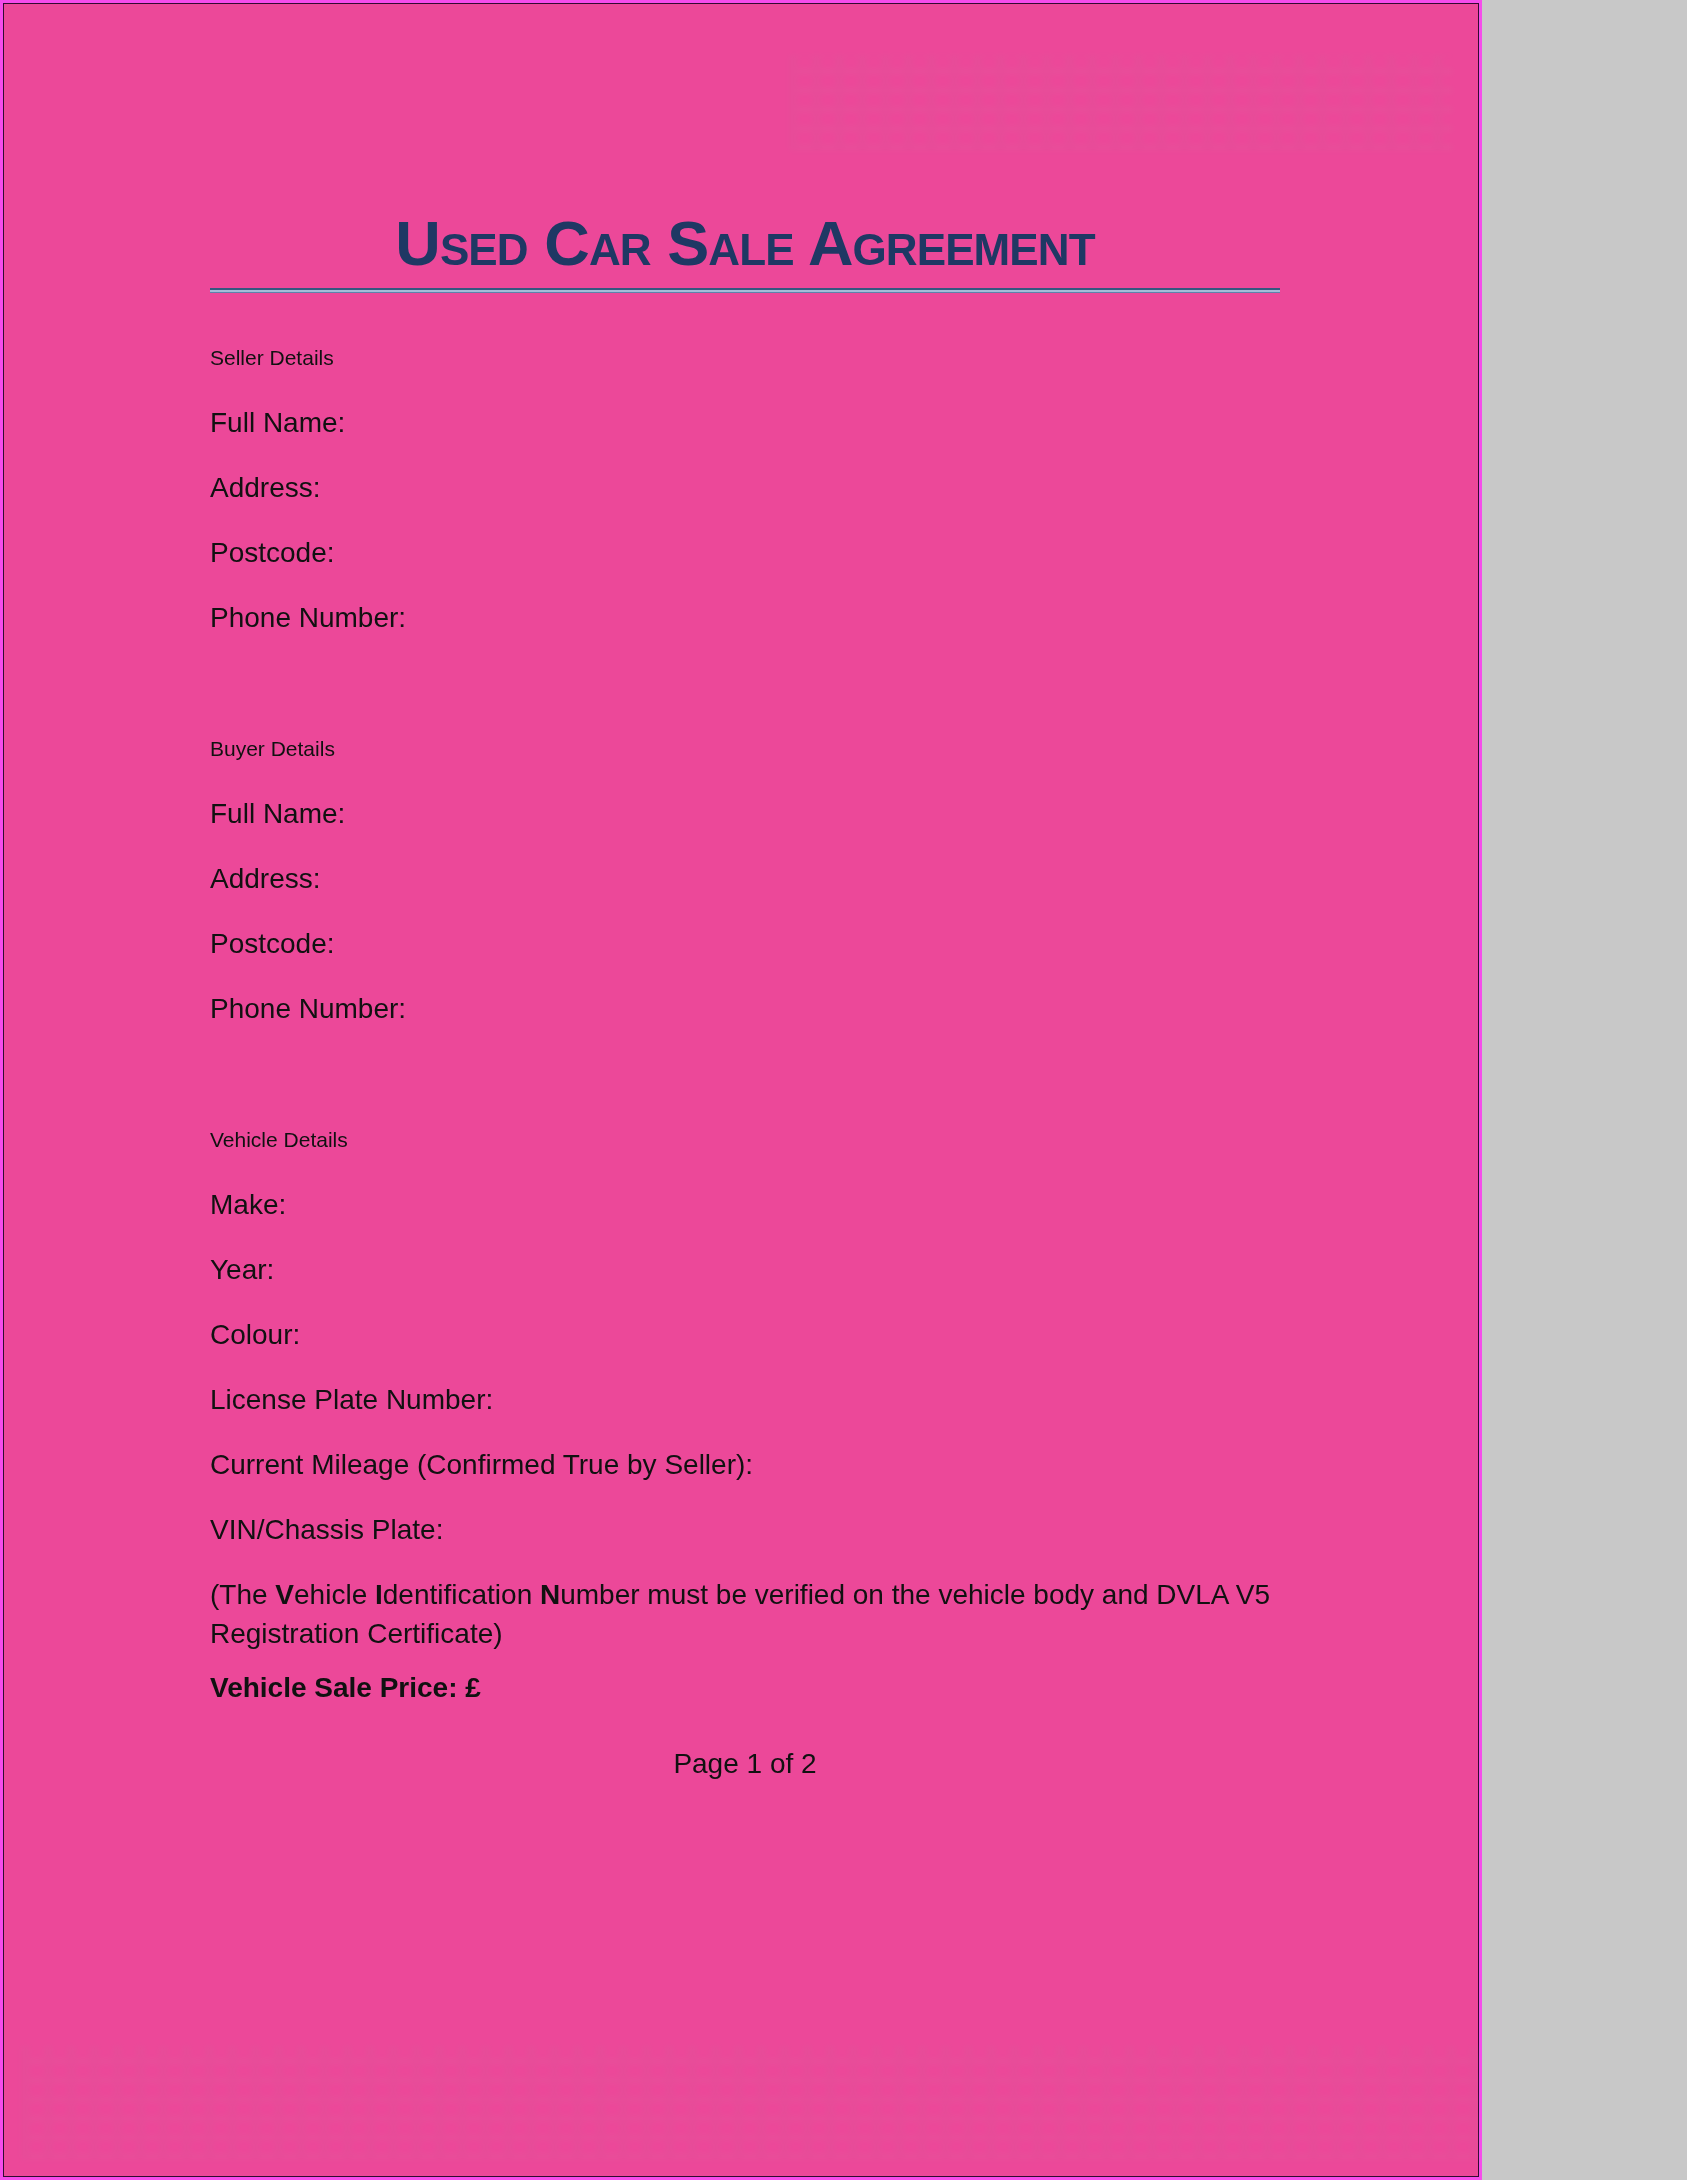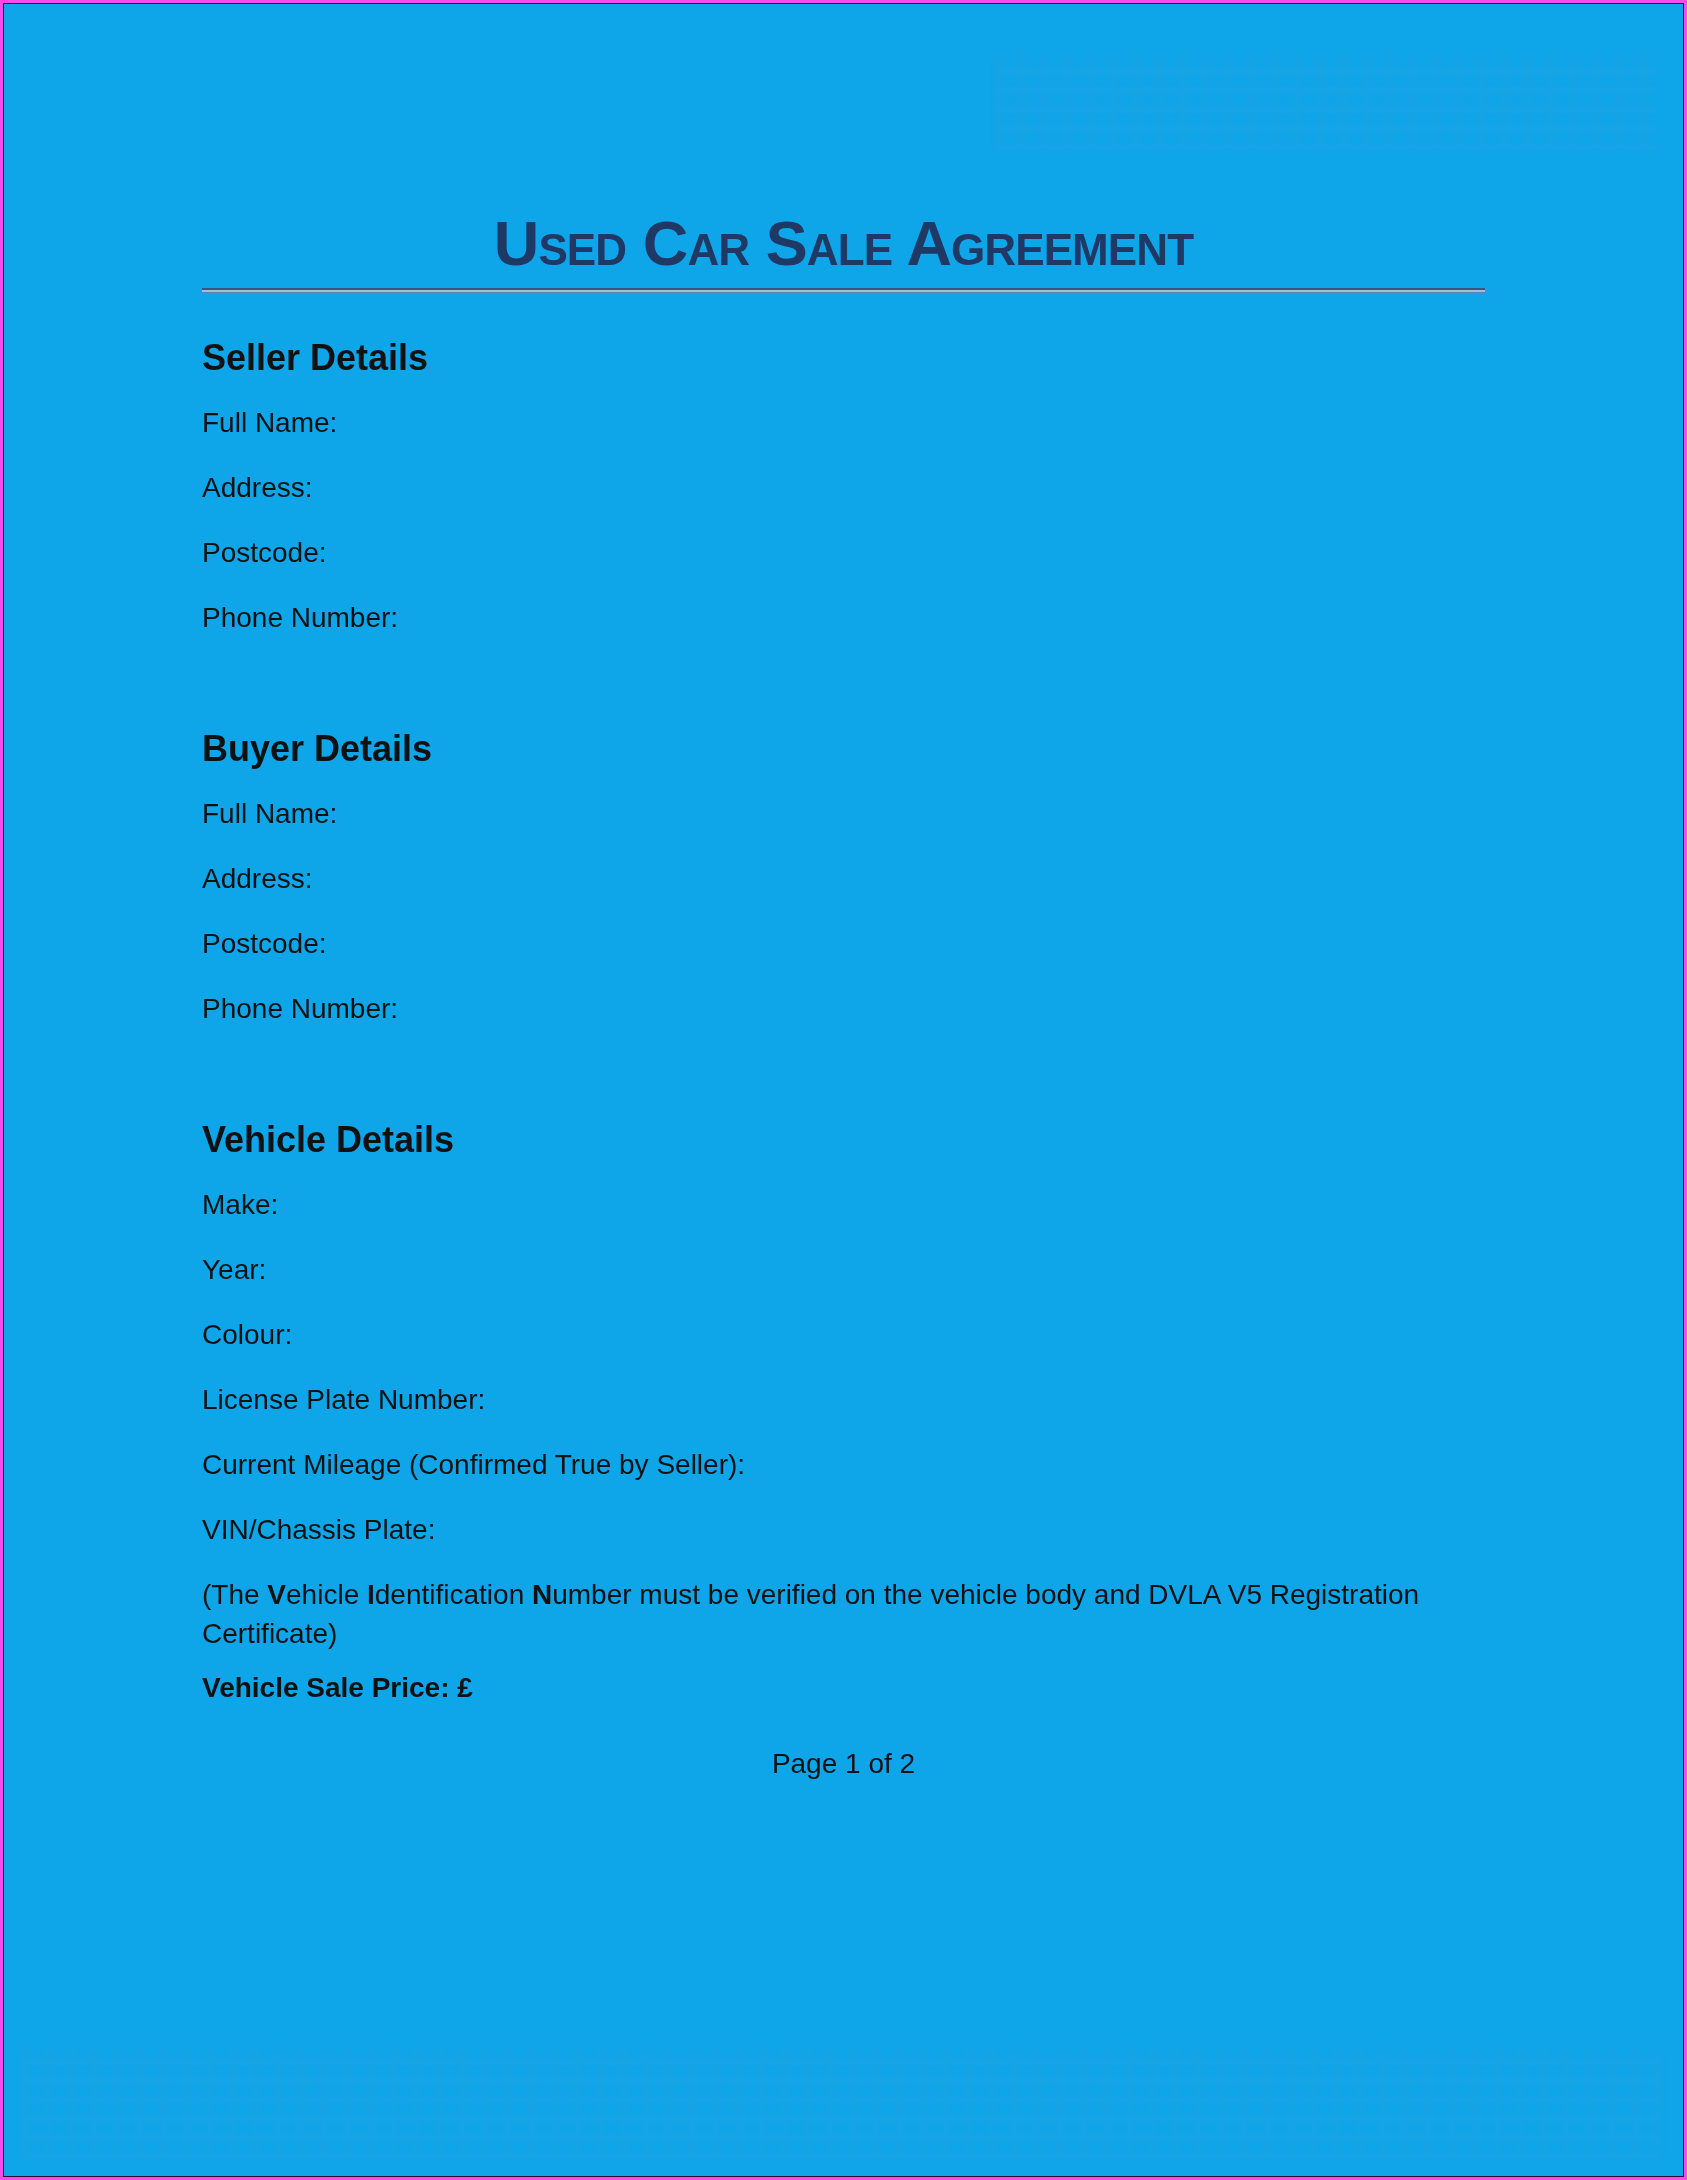--- a/index.html
+++ b/index.html
@@ -1,24 +1,25 @@
 <!DOCTYPE html>
 <html style="font-size:14px"><head>
 <meta charset="utf-8">
 <style>
   html,body{margin:0;padding:0;background:#c8c8c8;}
   .page{
     position:relative;
-    width:1687px;height:2180px;
-    background:#0ea5e9;
+    width:1482px;height:2180px;
+    background:#ec4899;
     box-sizing:border-box;
     border:3.5px solid #f54ceb;
     font-family:"Liberation Sans", sans-serif;
     color:#111111;
     overflow:hidden;
+    padding-left:8px;
   }
   .inner-border{
     position:absolute;inset:0;
     border:1.7px solid #320a30;
     pointer-events:none;
   }
   .content{
     position:relative;
     padding:0 199px;
   }
@@ -33,21 +34,21 @@
     text-align:center;
     white-space:nowrap;
   }
   .title-rule{
     height:5.2px;
     margin-top:7px;
     background:linear-gradient(180deg,#33587f 0 1.7px,#a3bcd8 1.7px 4.4px,#5d82ad 4.4px 5.2px);
   }
   .first-heading{margin-top:45px !important;}
   .heading{
-    font-size:36px;line-height:39px;font-weight:bold;
+    font-size:21px;line-height:39px;font-weight:normal;
     margin:0 0 26px 0;
   }
   .line{
     font-size:28px;line-height:39px;font-weight:normal;
     margin:0 0 26px 0;
   }
   .spacer{height:66px;}
   .para{
     font-size:28px;line-height:39px;
     margin:0 0 15px 0;

